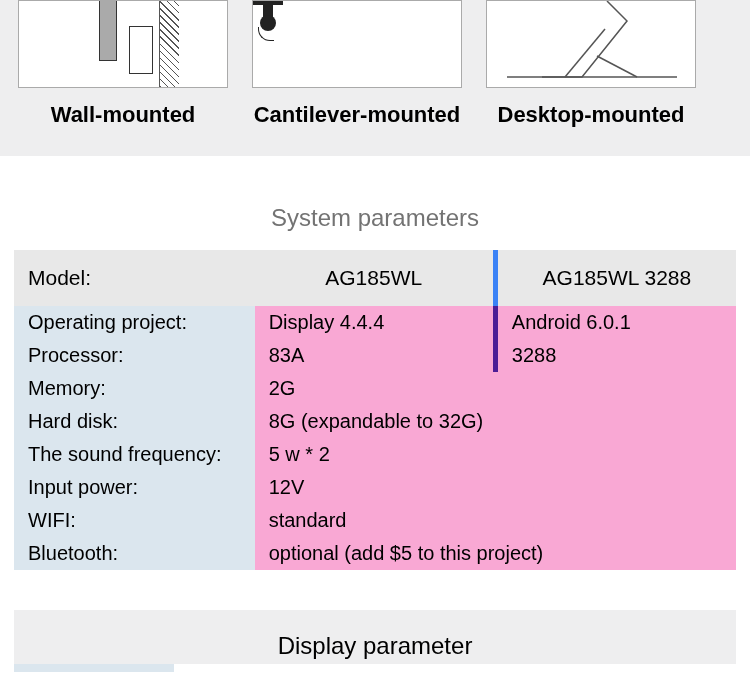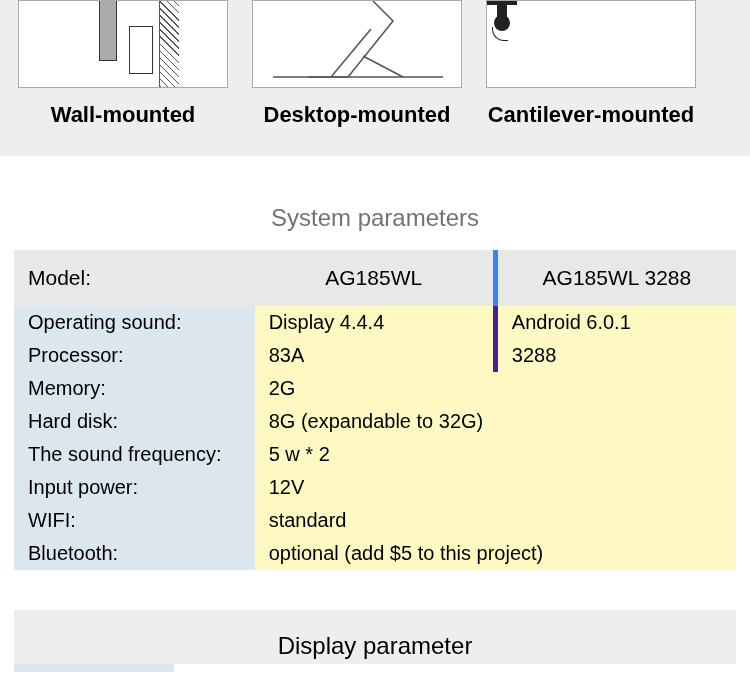--- a/index.html
+++ b/index.html
@@ -50,21 +50,21 @@
       text-align: center;
       font-size: 24px;
       font-weight: 400;
       padding: 48px 0 18px 0;
       color: #737373;
     }
     .params-table {
       margin: 0 14px;
       border-collapse: collapse;
       width: calc(100% - 28px);
-      background:#fef9c3;
+      background:#f9a8d4;
     }
     .params-table td {
       font-size: 20px;
       padding: 6px 14px;
       vertical-align: middle;
     }
     .header-row td {
       background: #e8e8e8;
       font-size: 21px;
       font-weight: 400;
@@ -106,54 +106,54 @@
 <div class="mount-section">
   <div class="mount-card">
     <div class="mount-box wall-draw">
       <div class="bar1"></div>
         <div class="bar2"></div>
         <div class="hatch"></div>
     </div>
     <div class="mount-label">Wall-mounted</div>
   </div>
   <div class="mount-card">
+    <div class="mount-box cant-draw">
+      <div class="armH"></div>
+        <div class="armV"></div>
+        <div class="joint"></div>
+        <div class="cord"></div>
+    </div>
+    <div class="mount-label">Cantilever-mounted</div>
+  </div>
+  <div class="mount-card">
     <div class="mount-box desk-draw">
       <svg width="210" height="88" viewBox="0 0 210 88">
         <g stroke="#555" stroke-width="1.5" fill="none">
           <line x1="20" y1="76" x2="190" y2="76"></line>
           <path d="M55 76 L95 76 L140 20 L120 0"></path>
           <path d="M78 76 L118 28"></path>
           <path d="M150 76 L110 55"></path>
         </g>
       </svg>
     </div>
     <div class="mount-label">Desktop-mounted</div>
-  </div>
-  <div class="mount-card">
-    <div class="mount-box cant-draw">
-      <div class="armH"></div>
-        <div class="armV"></div>
-        <div class="joint"></div>
-        <div class="cord"></div>
-    </div>
-    <div class="mount-label">Cantilever-mounted</div>
   </div>
 </div>
 
 <div class="section-title">System parameters</div>
 
 <table class="params-table">
   <tbody>
       <tr class="header-row">
     <td>Model:</td>
     <td class="hcol">AG185WL</td>
     <td class="hcol sep">AG185WL 3288</td>
   </tr>
   <tr class="data">
-    <td class="label-col">Operating sound:</td>
+    <td class="label-col">Operating project:</td>
     <td>Display 4.4.4</td>
     <td class="val-sep">Android 6.0.1</td>
   </tr>
   <tr class="data">
     <td class="label-col">Processor:</td>
     <td>83A</td>
     <td class="val-sep">3288</td>
   </tr>
   <tr class="data">
     <td class="label-col">Memory:</td>

